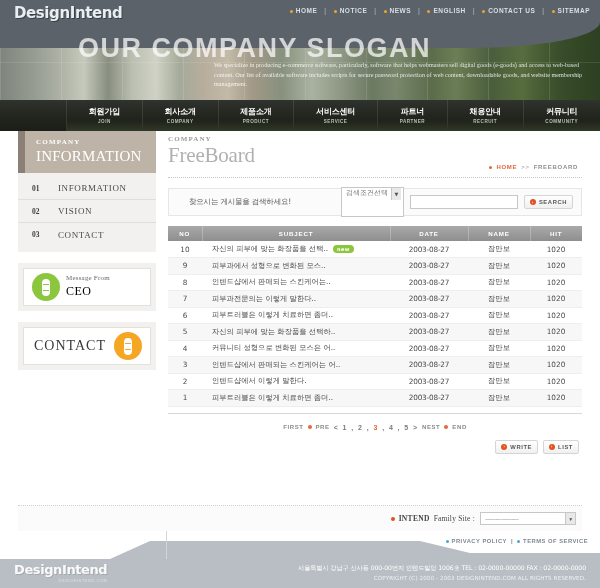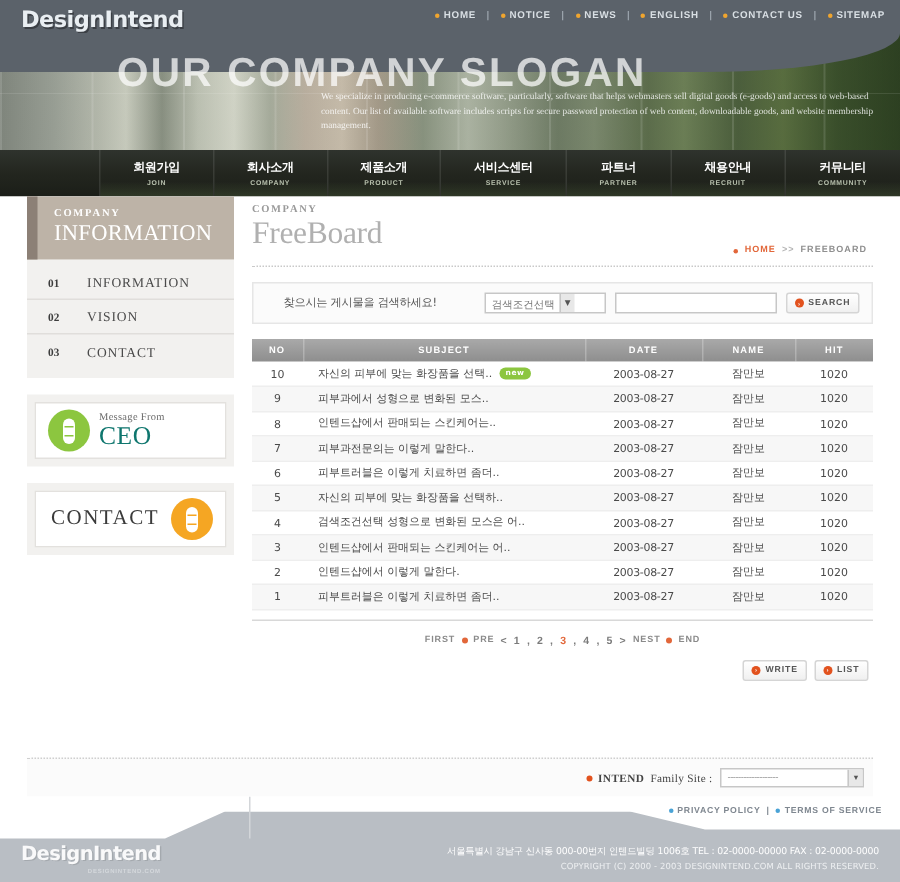--- a/index.html
+++ b/index.html
@@ -163,21 +163,21 @@
     width:8px; height:17px; border-radius:4px;
     background:#ffffff; position:relative;
   }
   .pill::before, .pill::after{
     content:""; position:absolute; left:1px; right:1px; height:1px; background:#8cc63f;
   }
   .pill::before{ top:5px; } .pill::after{ top:11px; }
   .pill.o::before, .pill.o::after{ background:#f5a623; }
   .ceo-txt{ text-align:left; flex:1; font-family:"Liberation Serif", serif; }
   .ceo-small{ font-size:7px; color:#6a6a6a; letter-spacing:.2px; }
-  .ceo-big{ font-size:17px; color:#0f766e; line-height:18px; letter-spacing:.4px; }
+  .ceo-big{ font-size:12px; color:#000000; line-height:18px; letter-spacing:.4px; }
   .contact-txt{
     flex:1; font-family:"Liberation Serif", serif;
     font-size:14px; color:#3a3a3a; letter-spacing:1px; text-align:center;
   }
 
   
   .content{ position:absolute; left:168px; top:0; width:414px; }
   .content-head{ position:relative; height:47px; border-bottom:1px dotted #c9c9c9; }
   .ch-top{
     font-family:"Liberation Serif", serif;
@@ -198,22 +198,22 @@
 
   .searchbar{
     margin-top:10px; height:28px; background:#fbfbfb; border:1px solid #e6e6e6;
     display:flex; align-items:center; padding:0 8px; gap:6px;
   }
   .search-label{
     font-size:7.5px; color:#555; letter-spacing:-.2px; flex:1; padding-left:12px;
     font-family:"DejaVu Sans", sans-serif;
   }
   .sel{
-    height:14px; border:1px solid #c7c7c7; background:#fff;
-    display:flex; align-items:flex-end; font-size:7px; color:#777; padding:0 20px 0 4px;
+    height:30px; border:1px solid #c7c7c7; background:#fff;
+    display:flex; align-items:flex-start; font-size:7px; color:#777; padding:0 2px 0 4px;
     font-family:"DejaVu Sans", sans-serif;
   }
   .sel .arrow{
     width:10px; height:12px; margin-left:3px; background:#e8e8e8; border-left:1px solid #c7c7c7;
     display:flex; align-items:center; justify-content:center; font-size:5px; color:#555;
   }
   .txtinput{
     width:108px; height:14px; border:1px solid #c7c7c7; background:#fff;
     font-size:7px; padding:0 3px; color:#333;
   }
@@ -516,21 +516,21 @@
           </tr>
           <tr class="alt">
             <td class="c-no">5</td>
             <td class="c-sub"><span>자신의 피부에 맞는 화장품을 선택하..</span></td>
             <td class="c-date">2003-08-27</td>
             <td class="c-name">잠만보</td>
             <td class="c-hit">1020</td>
           </tr>
           <tr>
             <td class="c-no">4</td>
-            <td class="c-sub"><span>검색조건선택 성형으로 변화된 모스은 어..</span></td>
+            <td class="c-sub"><span>커뮤니티 성형으로 변화된 모스은 어..</span></td>
             <td class="c-date">2003-08-27</td>
             <td class="c-name">잠만보</td>
             <td class="c-hit">1020</td>
           </tr>
           <tr class="alt">
             <td class="c-no">3</td>
             <td class="c-sub"><span>인텐드샵에서 판매되는 스킨케어는 어..</span></td>
             <td class="c-date">2003-08-27</td>
             <td class="c-name">잠만보</td>
             <td class="c-hit">1020</td>

